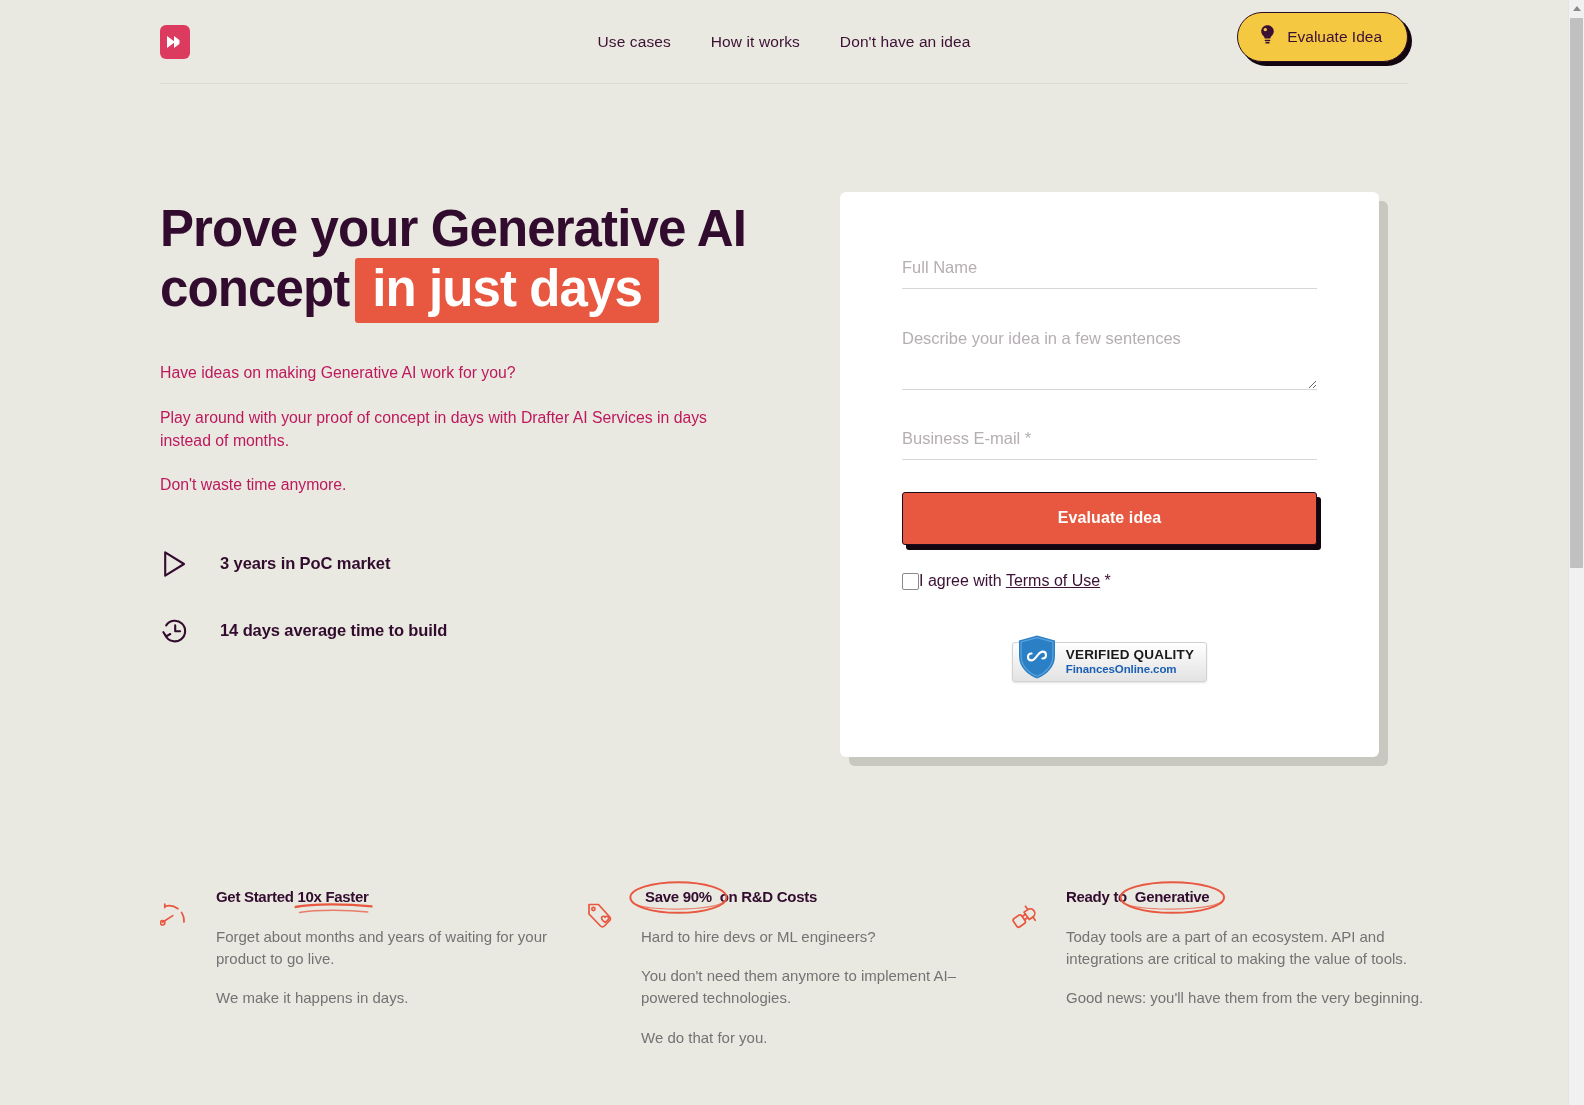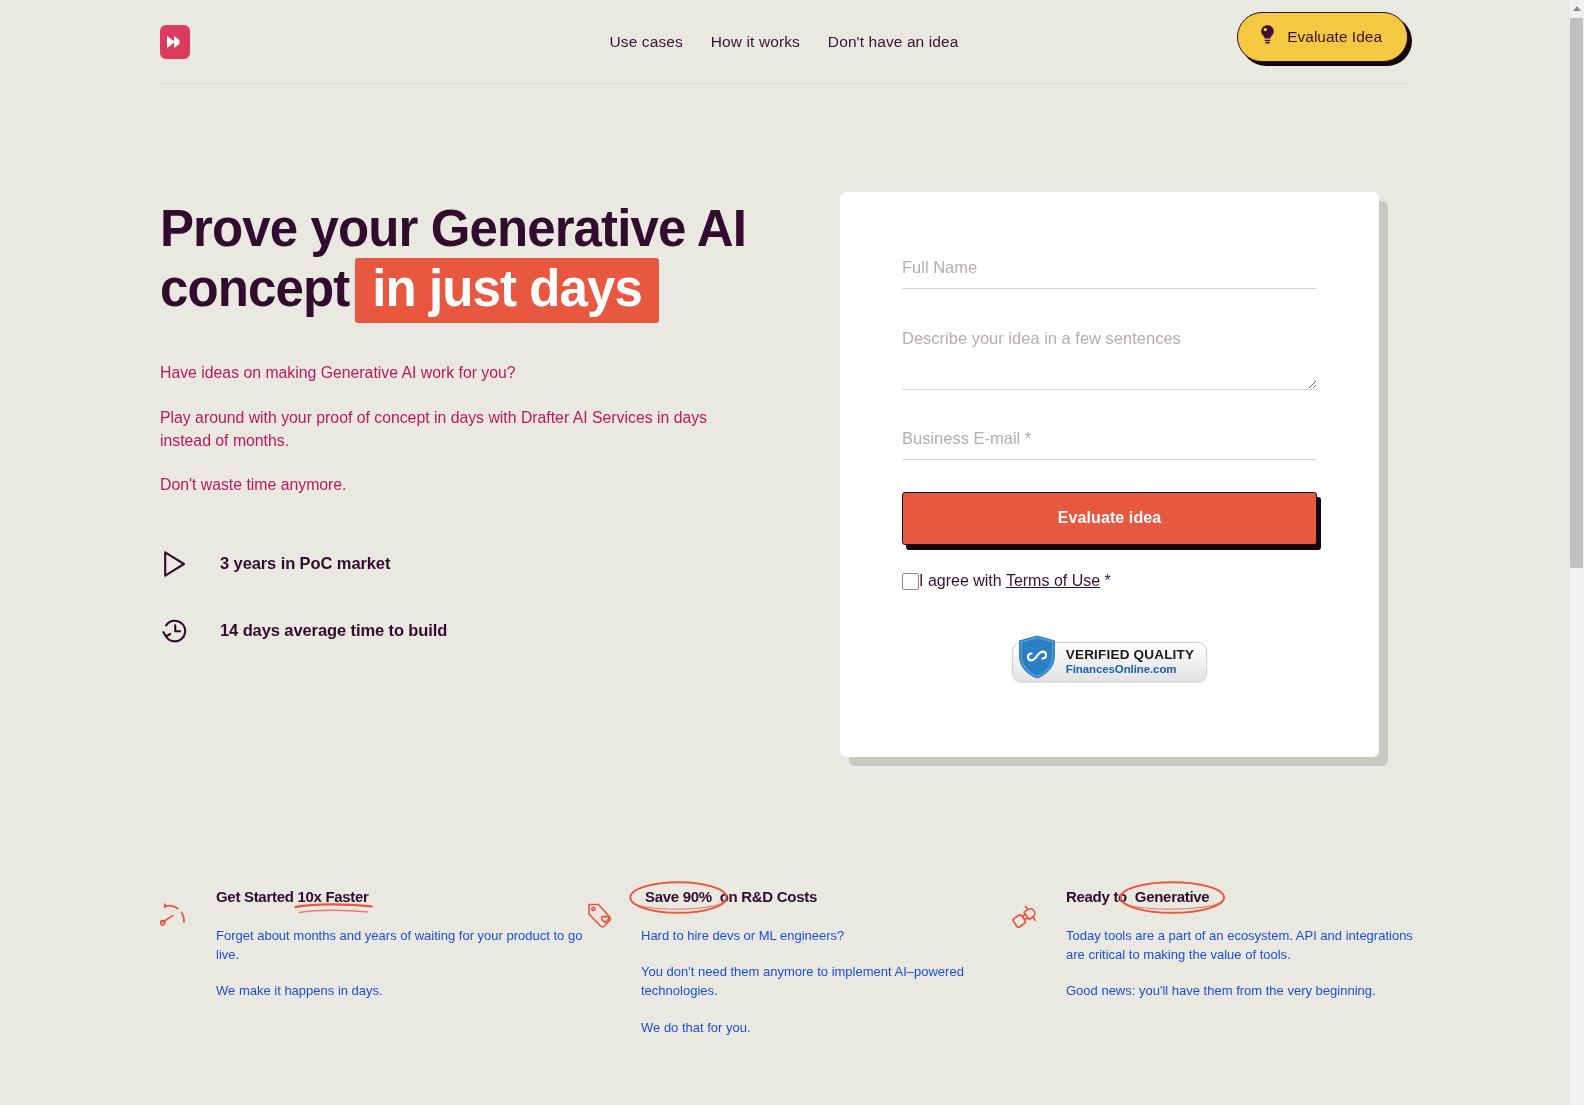--- a/index.html
+++ b/index.html
@@ -82,21 +82,21 @@
     justify-content: center;
     flex: none;
   }
   .logo svg { display: block; }
 
   .nav {
     position: absolute;
     left: 50%;
     transform: translateX(-50%);
     display: flex;
-    gap: 28px;
+    gap: 40px;
     align-items: center;
   }
   .nav a {
     font-size: 15.5px;
     color: #3b1034;
     text-decoration: none;
     letter-spacing: 0.1px;
     white-space: nowrap;
   }
 
@@ -256,21 +256,21 @@
     display: flex;
     justify-content: center;
     margin-top: 52px;
   }
   .badge {
     display: flex;
     align-items: center;
     gap: 0;
     background: linear-gradient(to bottom, #ffffff 0%, #f0f0f0 52%, #e3e3e3 100%);
     border: 1px solid #d2d2d2;
-    border-radius: 9px;
+    border-radius: 3px;
     padding: 4px 12px 4px 4px;
     height: 40px;
     box-shadow: 0 1px 2px rgba(0,0,0,0.12);
   }
   .badge-shield { flex: none; margin-right: 9px; margin-top: -6px; }
   .badge-txt { line-height: 1.1; }
   .badge-t1 {
     font-size: 13.5px;
     font-weight: 700;
     color: #1a1a1a;
@@ -322,23 +322,23 @@
   }
   .mark-circle .scribble {
     position: absolute;
     left: -13px;
     top: -8px;
     width: calc(100% + 26px);
     height: calc(100% + 18px);
   }
 
   .feature-p {
-    font-size: 13px;
+    font-size: 15px;
     line-height: 1.48;
-    color: #1d4ed8;
+    color: #737373;
     margin-bottom: 17px;
   }
   .feature-p:last-child { margin-bottom: 0; }
 </style>
 </head>
 <body>
 
 <div class="viewport">
  <div class="page-inner">
 

